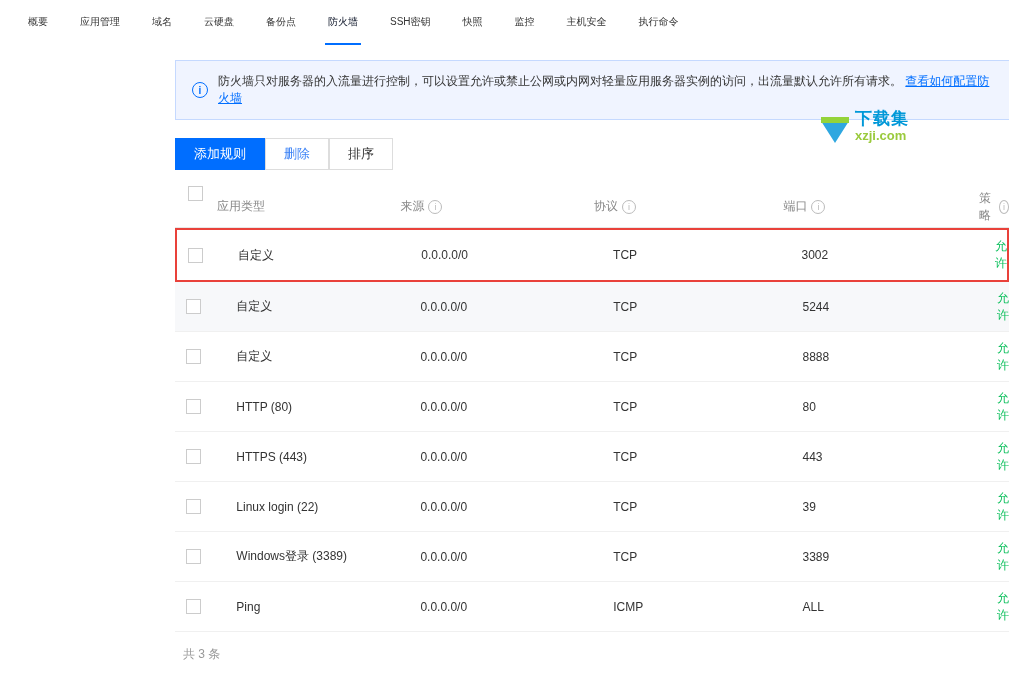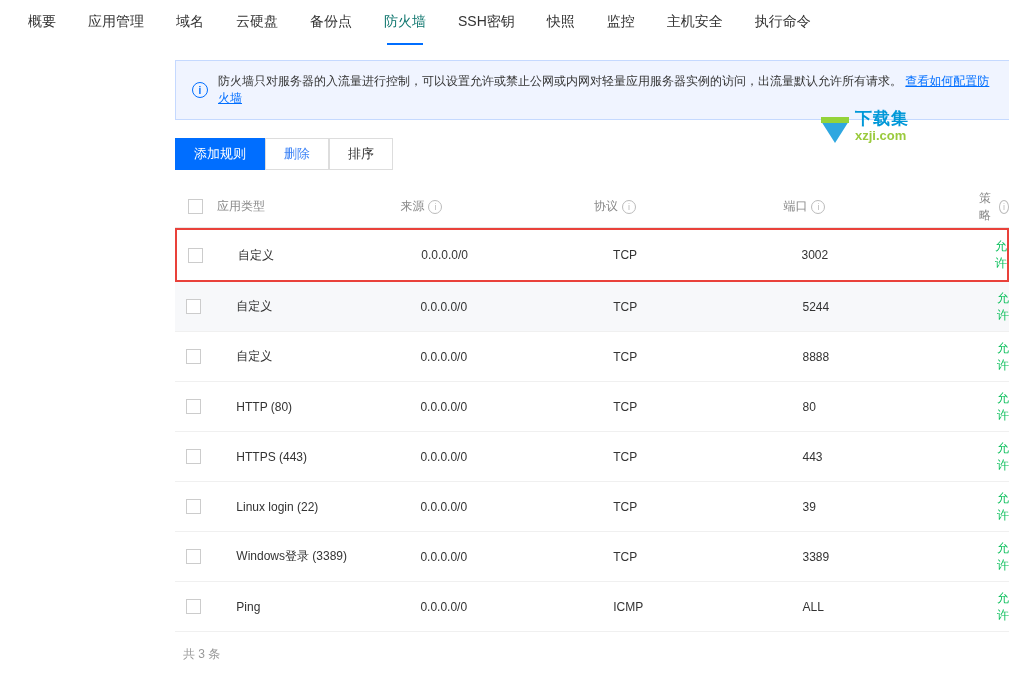--- a/index.html
+++ b/index.html
@@ -18,27 +18,27 @@
       border-bottom: 1px solid transparent;
       height: 44px;
       align-items: center;
       position: relative;
     }
     .tab {
       padding: 0 16px;
       height: 44px;
       display: flex;
       align-items: center;
-      font-size: 14px;
+      font-size: 10px;
       color: #333;
       cursor: pointer;
       position: relative;
     }
     .tab.active {
-      color: #0f766e;
+      color: #0f172a;
     }
     .tab.active::after {
       content: '';
       position: absolute;
       bottom: -1px;
       left: 50%;
       transform: translateX(-50%);
       width: 36px;
       height: 2px;
       background: #006eff;
@@ -101,21 +101,20 @@
       border-color: #ddd;
     }
     .btn-outline.disabled {
       color: #3b82f6;
     }
     .table {
       width: 100%;
     }
     .table-header {
       display: flex;
-      align-items: center;
       height: 42px;
       border-bottom: 1px solid #e7e7e7;
       color: #888;
       font-size: 12px;
     }
     .table-row {
       display: flex;
       align-items: center;
       height: 50px;
       border-bottom: 1px solid #f0f0f0;

